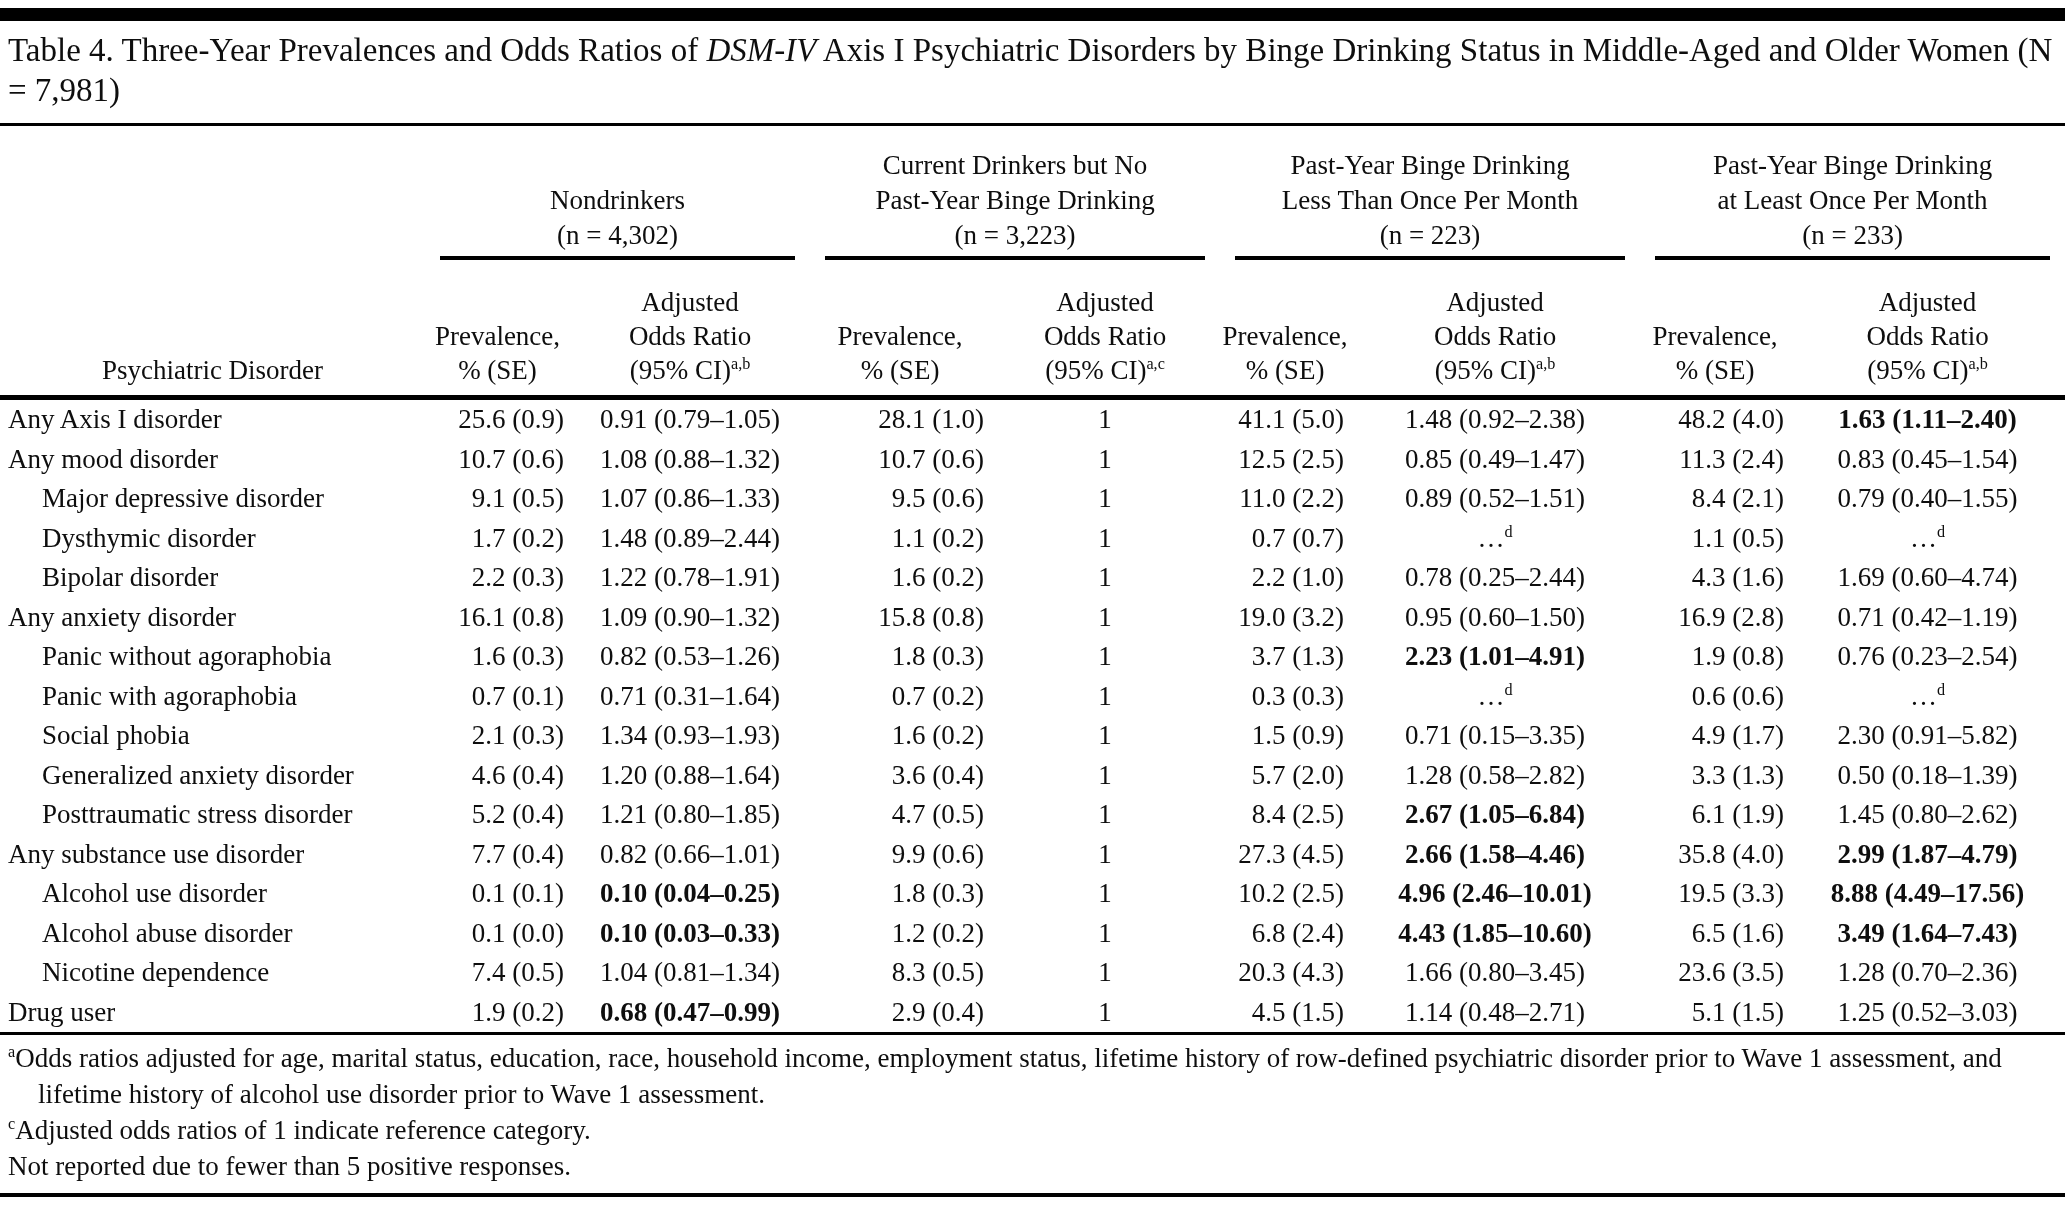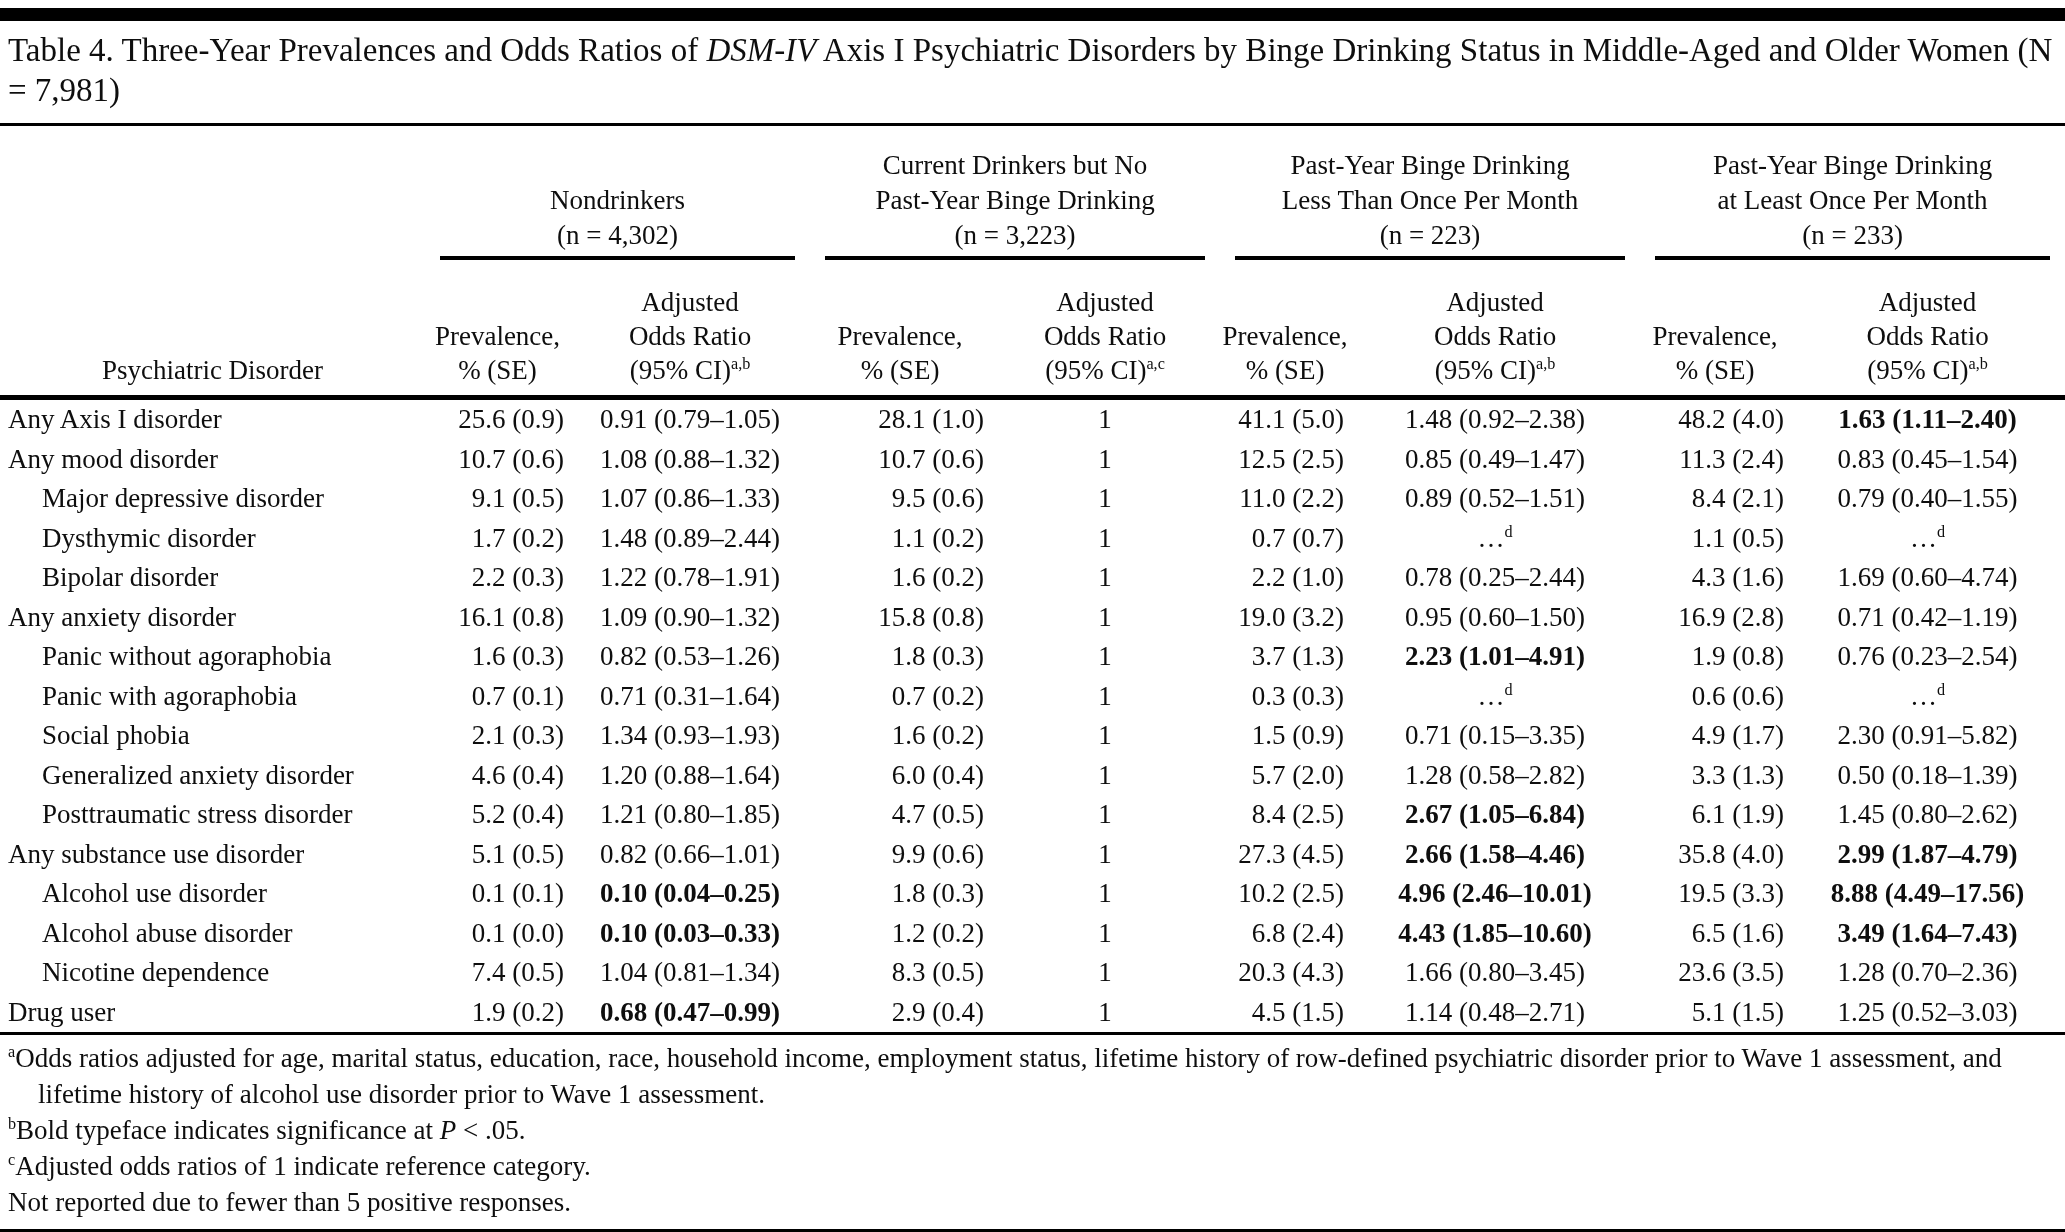--- a/index.html
+++ b/index.html
@@ -226,41 +226,41 @@
         <td class="aor">1</td>
         <td class="prev">1.5 (0.9)</td>
         <td class="aor">0.71 (0.15–3.35)</td>
         <td class="prev">4.9 (1.7)</td>
         <td class="aor">2.30 (0.91–5.82)</td>
       </tr>
       <tr>
         <td class="rowlabel indent">Generalized anxiety disorder</td>
         <td class="prev">4.6 (0.4)</td>
         <td class="aor">1.20 (0.88–1.64)</td>
-        <td class="prev">6.0 (0.4)</td>
+        <td class="prev">3.6 (0.4)</td>
         <td class="aor">1</td>
         <td class="prev">5.7 (2.0)</td>
         <td class="aor">1.28 (0.58–2.82)</td>
         <td class="prev">3.3 (1.3)</td>
         <td class="aor">0.50 (0.18–1.39)</td>
       </tr>
       <tr>
         <td class="rowlabel indent">Posttraumatic stress disorder</td>
         <td class="prev">5.2 (0.4)</td>
         <td class="aor">1.21 (0.80–1.85)</td>
         <td class="prev">4.7 (0.5)</td>
         <td class="aor">1</td>
         <td class="prev">8.4 (2.5)</td>
         <td class="aor"><span class="b">2.67 (1.05–6.84)</span></td>
         <td class="prev">6.1 (1.9)</td>
         <td class="aor">1.45 (0.80–2.62)</td>
       </tr>
       <tr>
         <td class="rowlabel">Any substance use disorder</td>
-        <td class="prev">5.1 (0.5)</td>
+        <td class="prev">7.7 (0.4)</td>
         <td class="aor">0.82 (0.66–1.01)</td>
         <td class="prev">9.9 (0.6)</td>
         <td class="aor">1</td>
         <td class="prev">27.3 (4.5)</td>
         <td class="aor"><span class="b">2.66 (1.58–4.46)</span></td>
         <td class="prev">35.8 (4.0)</td>
         <td class="aor"><span class="b">2.99 (1.87–4.79)</span></td>
       </tr>
       <tr>
         <td class="rowlabel indent">Alcohol use disorder</td>
@@ -304,16 +304,15 @@
         <td class="prev">4.5 (1.5)</td>
         <td class="aor">1.14 (0.48–2.71)</td>
         <td class="prev">5.1 (1.5)</td>
         <td class="aor">1.25 (0.52–3.03)</td>
       </tr>
     </tbody>
 </table>
 
 <div class="footnotes" id="footnotes">
     <div class="fn"><sup>a</sup>Odds ratios adjusted for age, marital status, education, race, household income, employment status, lifetime history of row-defined psychiatric disorder prior to Wave 1 assessment, and lifetime history of alcohol use disorder prior to Wave 1 assessment.</div>
-    <div class="fn"><sup>b</sup>Bold typeface indicates significance at <i>P</i> &lt; .05.</div>
     <div class="fn"><sup>c</sup>Adjusted odds ratios of 1 indicate reference category.</div>
     <div class="fn">Not reported due to fewer than 5 positive responses.</div>
   </div>
 
 </body></html>

